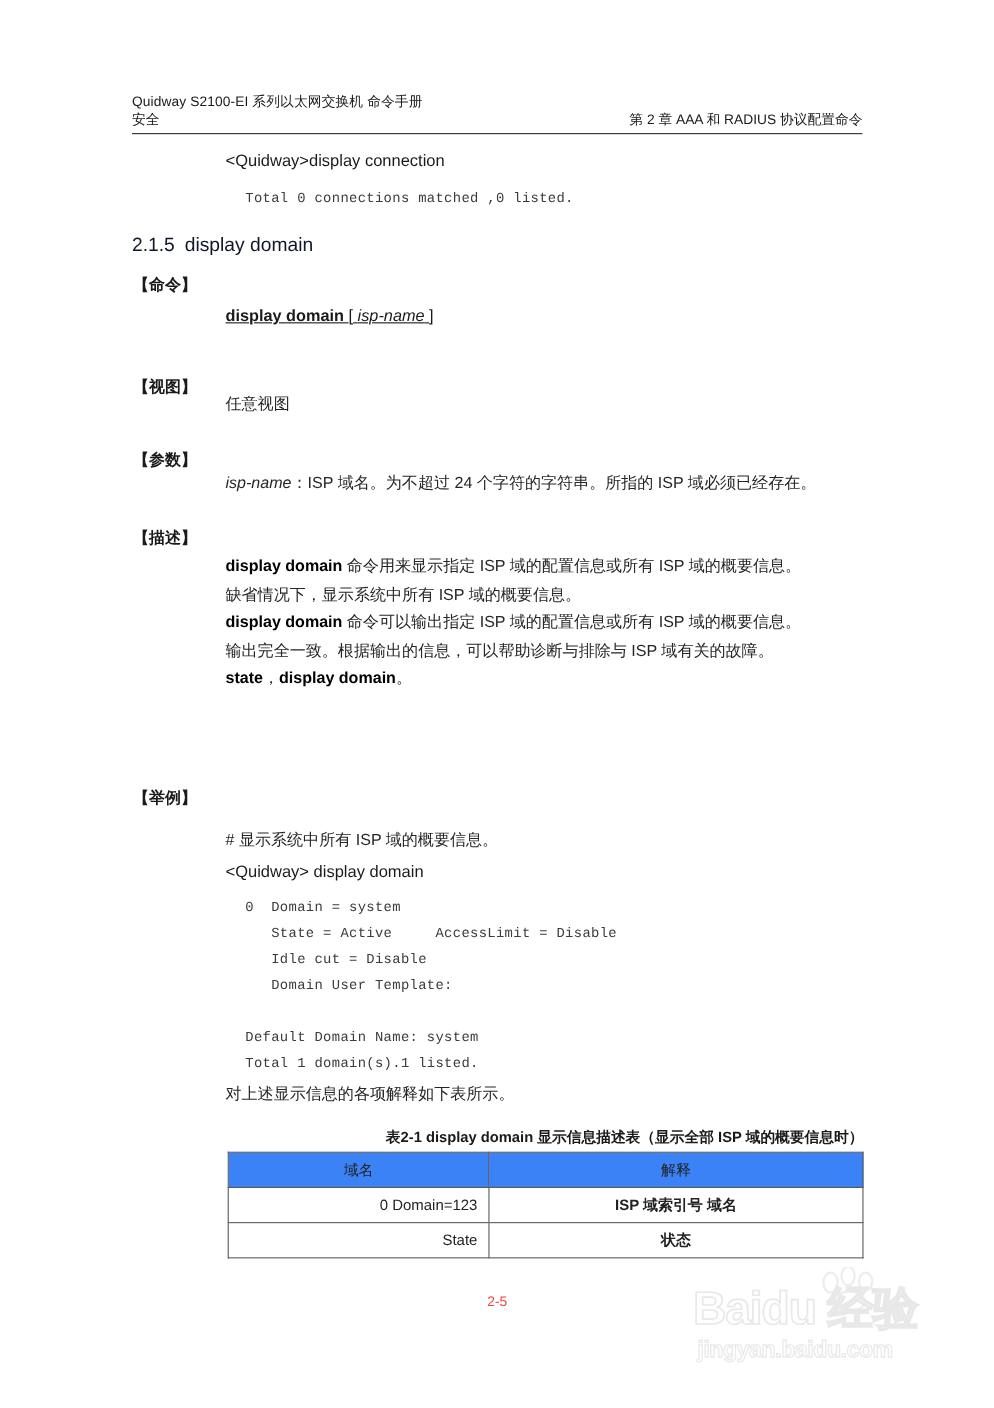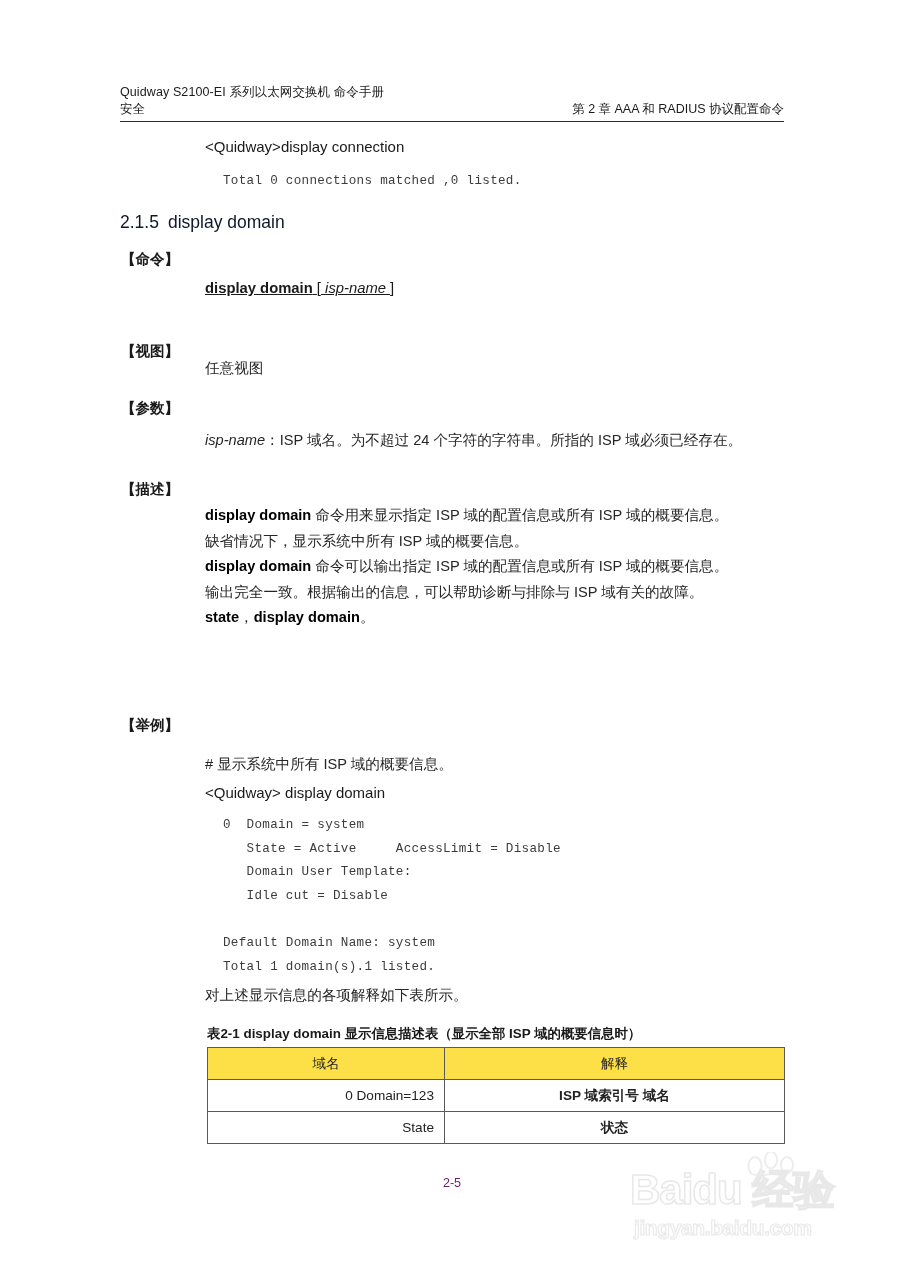--- a/index.html
+++ b/index.html
@@ -108,21 +108,21 @@
   .para b { font-weight: bold; color: #000; }
   .para i { font-style: italic; }
   .para .ln { display: block; white-space: nowrap; }
 
   
   .table-caption {
     position: absolute;
     left: 207px;
     top: 1024px;
     width: 578px;
-    text-align: left;
+    text-align: right;
     font-size: 13.4px;
     font-weight: bold;
     line-height: 19px;
     white-space: nowrap;
   }
   table.desc-table {
     position: absolute;
     left: 207px;
     top: 1047px;
     width: 578px;
@@ -132,37 +132,37 @@
   table.desc-table th,
   table.desc-table td {
     border: 1.4px solid #5a5a5a;
     padding: 0 10px;
     height: 31px;
     vertical-align: middle;
     font-weight: normal;
     color: #222;
   }
   table.desc-table thead th {
-    background: #fde047;
+    background: #3b82f6;
     text-align: center;
     font-size: 13.6px;
   }
   table.desc-table td.col1 { width: 216px; text-align: right; }
   table.desc-table td.col2 { text-align: center; font-weight: bold; }
   table.desc-table th.col1 { width: 216px; }
 
   
   .page-number {
     position: absolute;
     left: 0;
     top: 1176px;
     width: 904px;
     text-align: center;
     font-size: 12.6px;
-    color: #701a75;
+    color: #ef4444;
   }
 
   
   .watermark {
     position: absolute;
     left: 630px;
     top: 1152px;
     width: 262px;
     height: 106px;
     pointer-events: none;
@@ -230,21 +230,21 @@
     <div class="syntax"><b>display domain</b> <span>[</span> <i>isp-name</i> <span>]</span></div>
   </div>
 
   <div class="indent-label" style="top:322px;margin-top:20px;">【视图】</div>
   <div class="body-block" style="top:356px;">
     <div class="para">
         <span class="ln">任意视图</span>
       </div>
   </div>
 
-  <div class="indent-label" style="top:399px;">【参数】</div>
+  <div class="indent-label" style="top:409px;">【参数】</div>
   <div class="body-block" style="top:428px;">
     <div class="para">
         <span class="ln"><i>isp-name</i><span>：ISP 域名。为不超过 24 个字符的字符串。所指的 ISP 域必须已经存在。</span></span>
       </div>
   </div>
 
   <div class="indent-label" style="top:480px;">【描述】</div>
   <div class="body-block" style="top:503px;">
     <div class="para">
       <span class="ln"><b>display domain</b><span> 命令用来显示指定 ISP 域的配置信息或所有 ISP 域的概要信息。</span></span>
@@ -266,22 +266,22 @@
     <div class="para">
         <span class="ln"># 显示系统中所有 ISP 域的概要信息。</span>
       </div>
   </div>
   <div class="body-block" style="top:783px;">
     <div class="cmd-prompt">&lt;Quidway&gt; display domain</div>
   </div>
   <div class="body-block" style="top:814px;">
     <div class="mono">0  Domain = system</div>
     <div class="mono">   State = Active     AccessLimit = Disable</div>
+    <div class="mono">   Idle cut = Disable</div>
     <div class="mono">   Domain User Template:</div>
-    <div class="mono">   Idle cut = Disable</div>
     <div class="mono">&nbsp;</div>
     <div class="mono">Default Domain Name: system</div>
     <div class="mono">Total 1 domain(s).1 listed.</div>
   </div>
   <div class="body-block" style="top:983px;">
     <div class="para">
         <span class="ln">对上述显示信息的各项解释如下表所示。</span>
       </div>
   </div>
 

